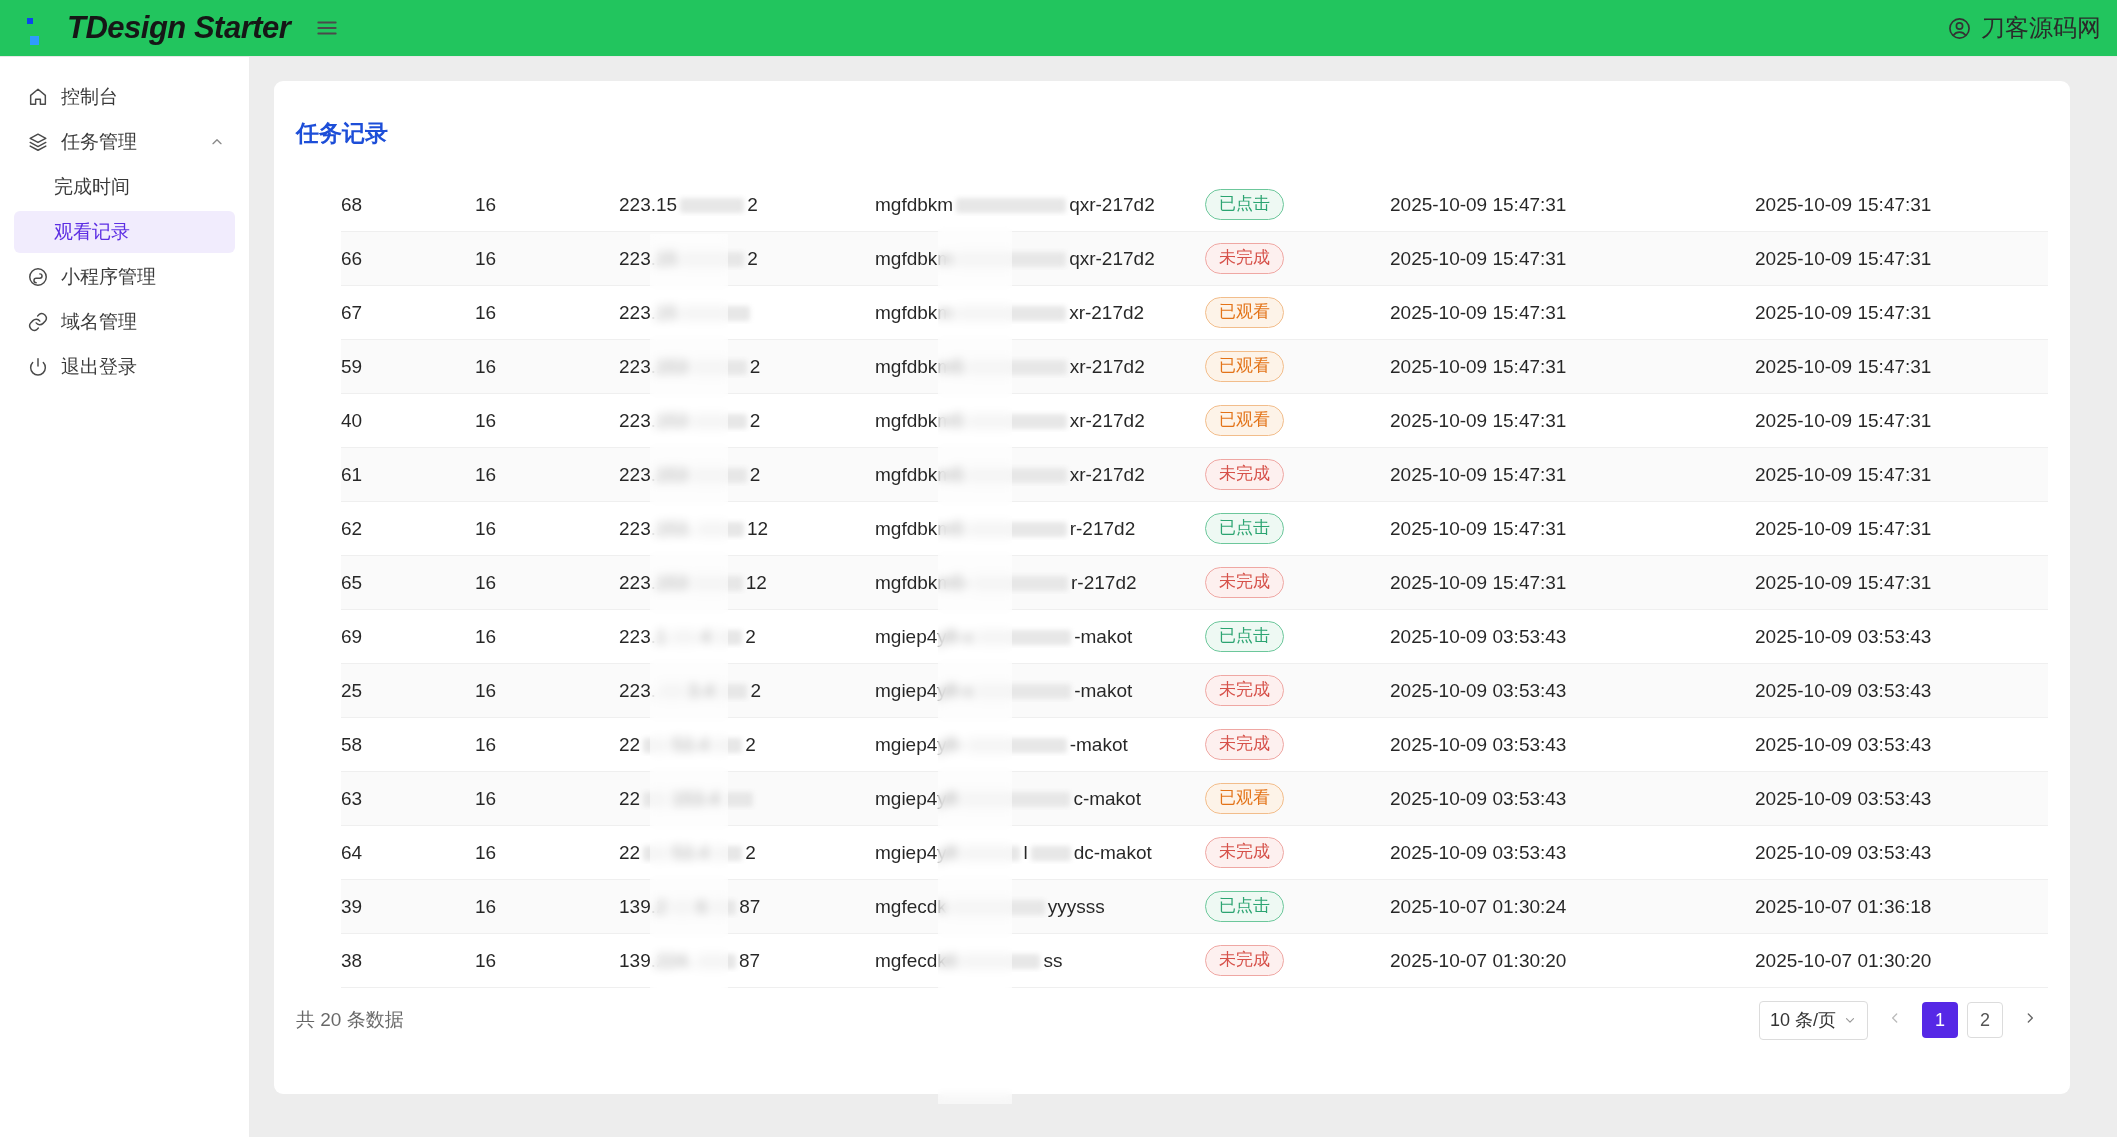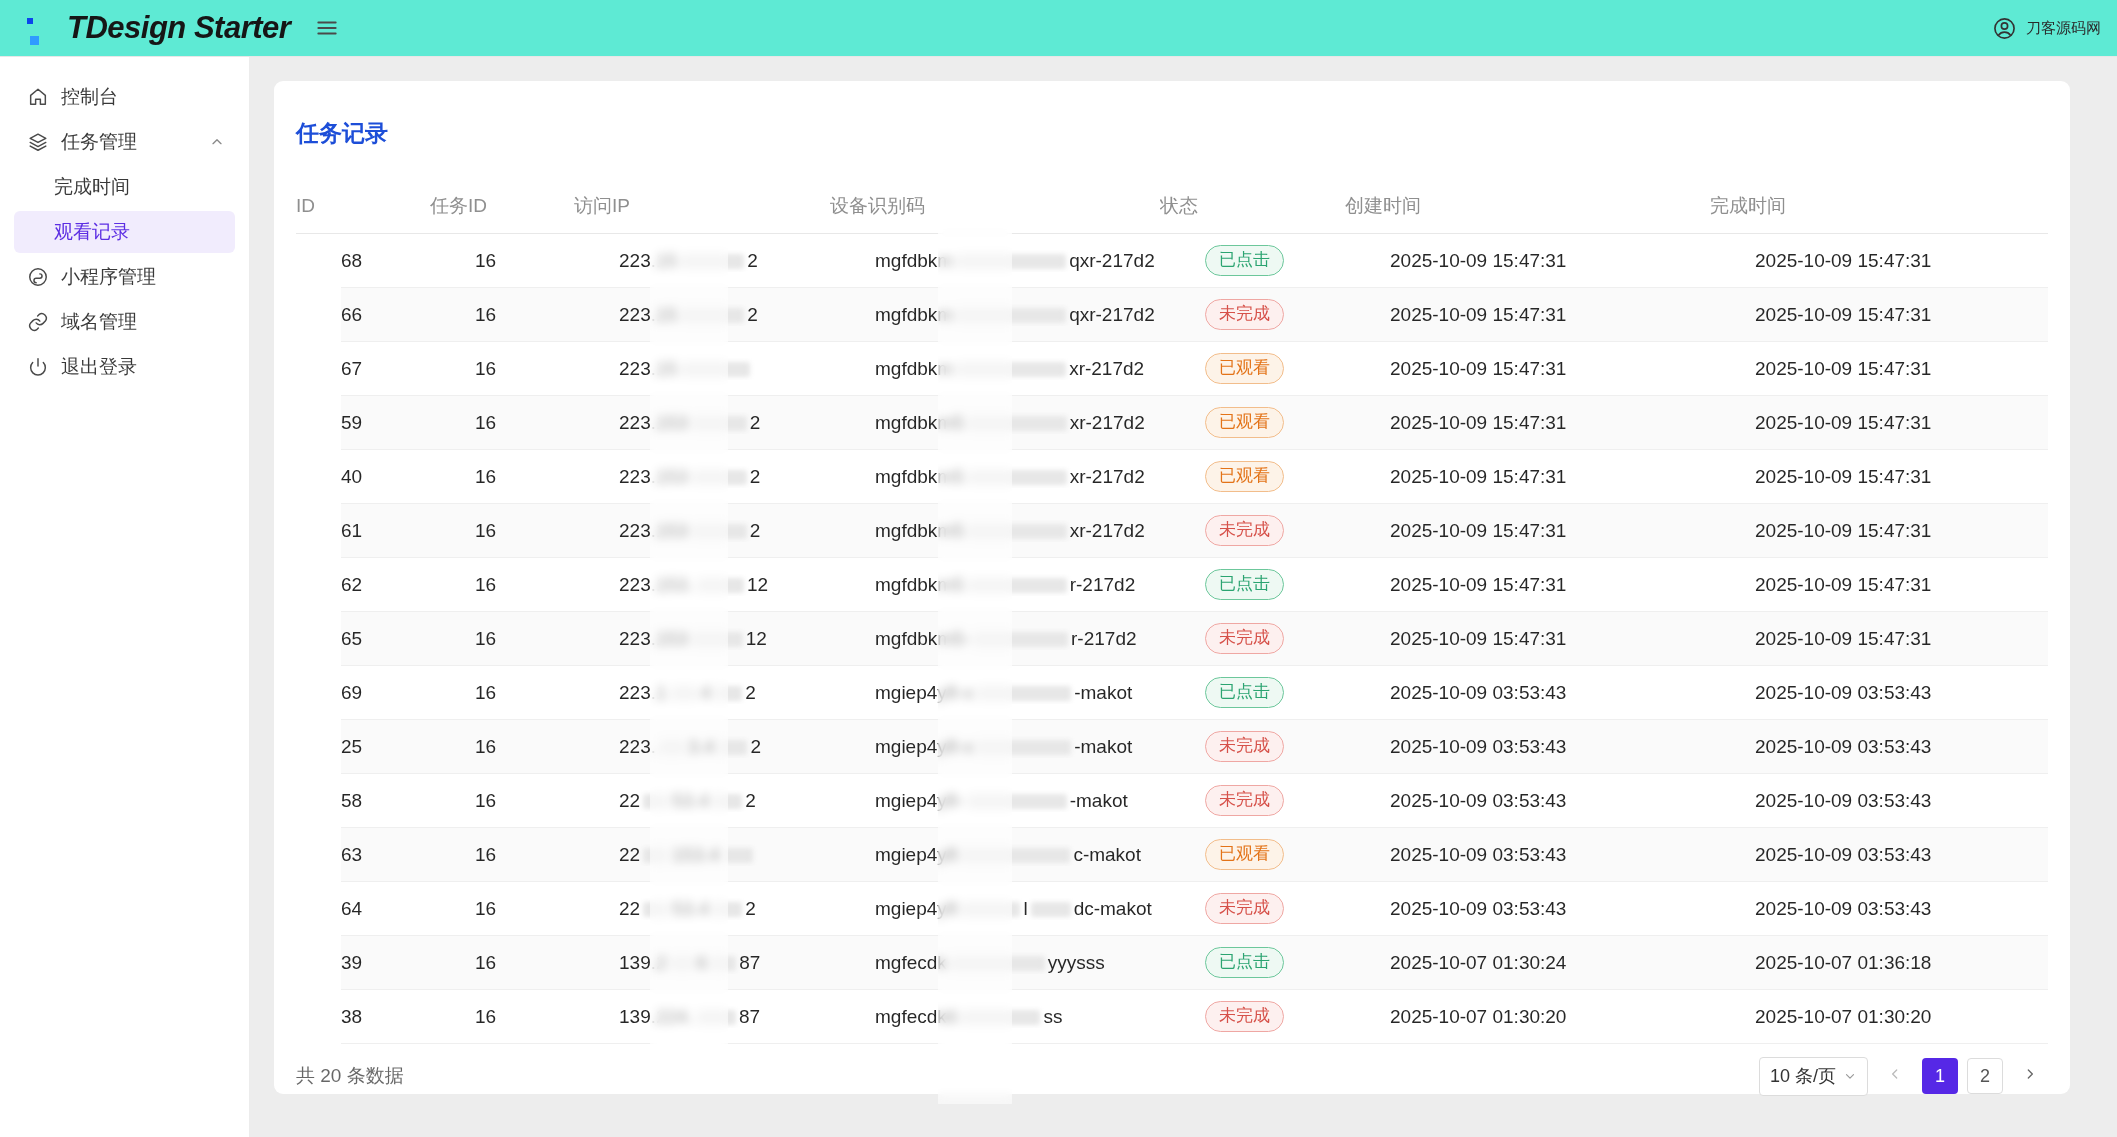--- a/index.html
+++ b/index.html
@@ -4,31 +4,31 @@
 <style>
   * { margin:0; padding:0; box-sizing:border-box; }
   html,body { width:2117px; height:1137px; }
   body {
     font-family:"Liberation Sans","DejaVu Sans",sans-serif;
     background:#ededed; color:#2b2b2b; overflow:hidden; position:relative;
   }
   
   .header {
     position:absolute; top:0; left:0; width:2117px; height:57px;
-    background:#5eead4; border-bottom:1px solid #e7e7e7;
+    background:#22c55e; border-bottom:1px solid #e7e7e7;
     display:flex; align-items:center; z-index:5;
   }
   .logo-wrap { display:flex; align-items:center; margin-left:27px; cursor:pointer; }
   .logo-mark { position:relative; width:26px; height:34px; margin-right:14px; }
   .logo-sq1 { position:absolute; left:0; top:7px; width:6px; height:6px; background:#0b46ec; }
   .logo-sq2 { position:absolute; left:3px; top:25px; width:9px; height:9px; background:#2f9bff; }
   .logo-text { font-size:31px; font-weight:800; font-style:italic; letter-spacing:-0.5px; color:#161616; }
   .burger { margin-left:20px; width:34px; height:34px; display:flex; align-items:center; justify-content:center; cursor:pointer; color:#4a4a4a; }
   .header-right { margin-left:auto; margin-right:16px; display:flex; align-items:center; gap:9px; cursor:pointer; }
-  .header-right .uname { font-size:15px; color:#2a2a2a; }
+  .header-right .uname { font-size:24px; color:#2a2a2a; }
   .icon { display:inline-flex; }
   
   .sidebar {
     position:absolute; top:57px; left:0; bottom:0; width:250px;
     background:#fff; border-right:1px solid #ececec; padding-top:16px; z-index:4;
   }
   .nav-item {
     height:42px; margin:3px 14px; border-radius:6px;
     display:flex; align-items:center; padding-left:13px; padding-right:10px;
     font-size:19px; color:rgba(0,0,0,0.78); cursor:pointer;
@@ -191,29 +191,20 @@
   </div>
 </div>
 
 <div class="card">
   <div class="card-title">任务记录</div>
 
   <div class="table">
     <div class="streak a"></div>
     <div class="streak b"></div>
 
-    <div class="grid thead">
-      <div class="cell">ID</div>
-      <div class="cell">任务ID</div>
-      <div class="cell">访问IP</div>
-      <div class="cell">设备识别码</div>
-      <div class="cell">状态</div>
-      <div class="cell">创建时间</div>
-      <div class="cell">完成时间</div>
-    </div>
 
     <div>
         <div class="grid trow">
           <div class="cell">68</div>
           <div class="cell">16</div>
           <div class="cell">223.15<span class="rd" style="width: 64px;"></span>2</div>
           <div class="cell">mgfdbkm<span class="rd" style="width: 110px;"></span>qxr-217d2</div>
           <div class="cell"><span class="pill success">已点击</span></div>
           <div class="cell">2025-10-09 15:47:31</div>
           <div class="cell">2025-10-09 15:47:31</div>

